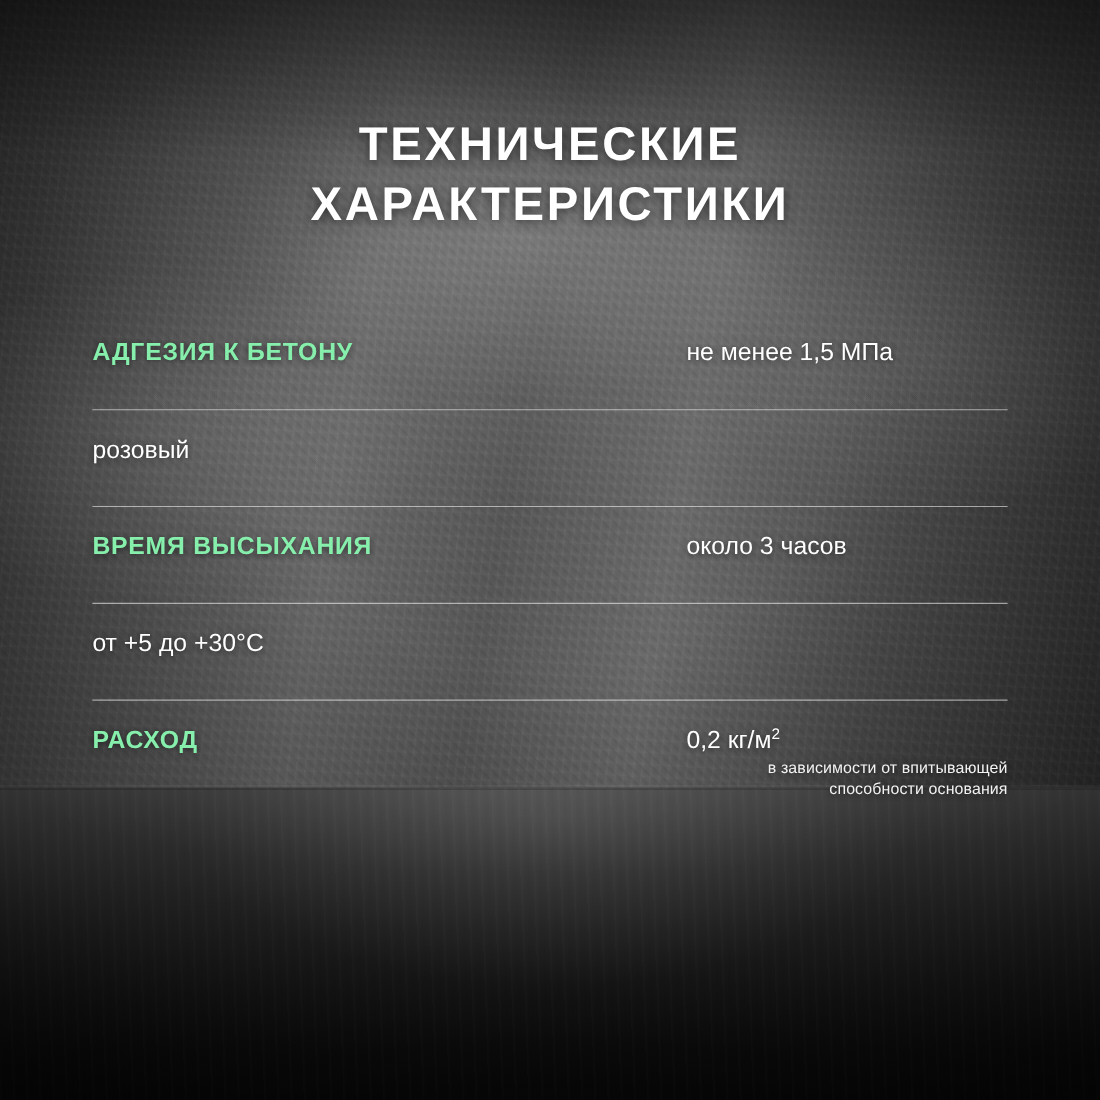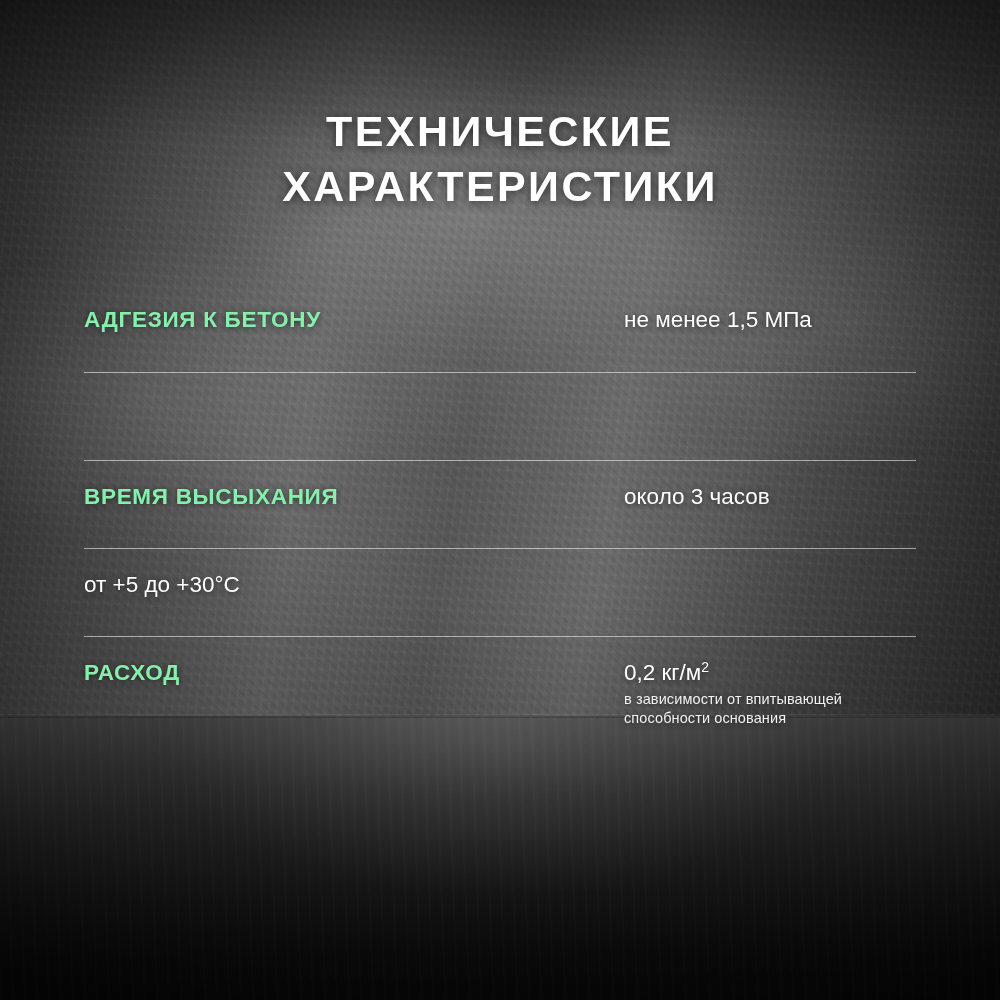--- a/index.html
+++ b/index.html
@@ -159,20 +159,21 @@
   }
 
   .spec-note {
     display: block;
     font-size: 14.5px;
     line-height: 1.32;
     margin-top: 4px;
     color: #f2f2f2;
     font-weight: 400;
     letter-spacing: 0.1px;
+    text-align: right;
   }
 
   
   .spec-row.with-note {
     min-height: 110px;
   }
 </style>
 </head>
 <body>
 
@@ -193,20 +194,23 @@
     <div class="spec-table">
 
       <div class="spec-row">
         <div class="spec-label">АДГЕЗИЯ К БЕТОНУ</div>
         <div class="spec-value">
           <span>не менее 1,5 МПа</span>
         </div>
       </div>
 
       <div class="spec-row">
+        <div class="spec-value">
+          <span>розовый</span>
+        </div>
       </div>
 
 
       <div class="spec-row">
         <div class="spec-label">ВРЕМЯ ВЫСЫХАНИЯ</div>
         <div class="spec-value">
           <span>около 3 часов</span>
         </div>
       </div>
 

